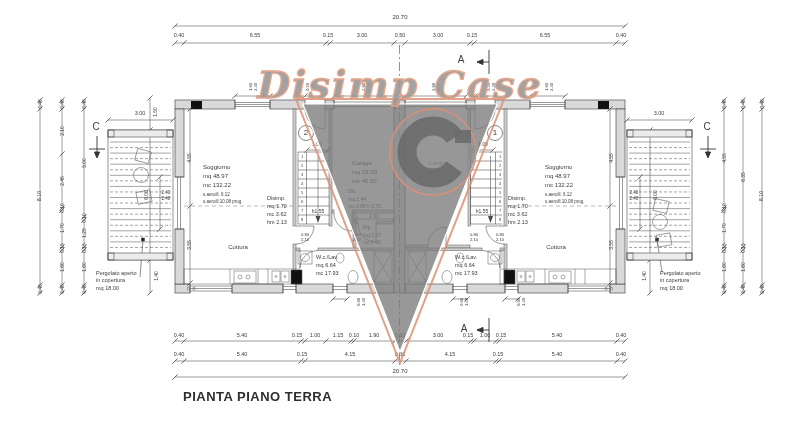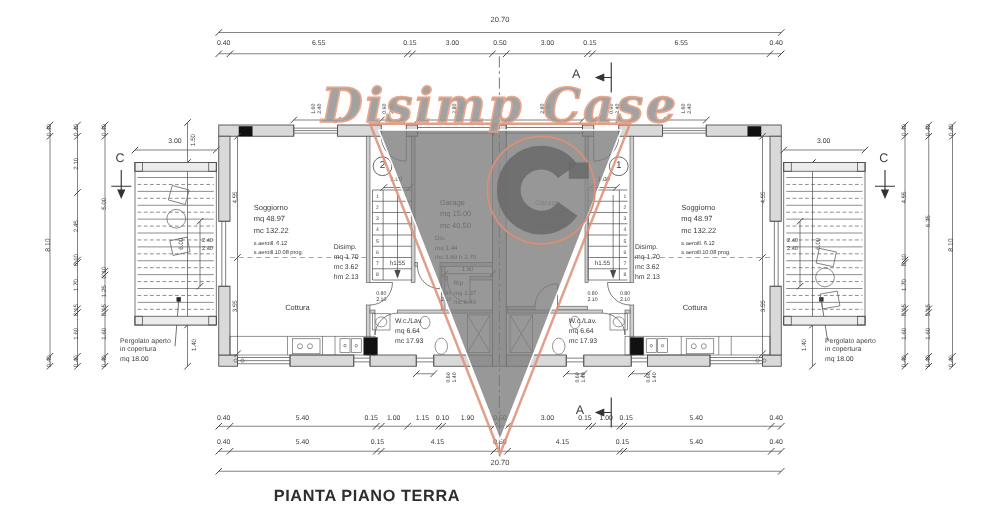--- a/index.html
+++ b/index.html
@@ -4,21 +4,21 @@
 <style>
   html,body{margin:0;padding:0;background:#fff;}
   #canvas{position:relative;width:800px;height:425px;background:#ffffff;overflow:hidden;
           font-family:"Liberation Sans", sans-serif;}
   #plan-svg{position:absolute;left:0;top:0;z-index:1;}
   #labels{position:absolute;left:0;top:0;width:800px;height:425px;z-index:2;}
   .lbl{position:absolute;color:#3c3c3c;white-space:pre-line;text-align:center;
        transform:translate(-50%,-50%);line-height:1.35;}
   .lbl.left{transform:none;text-align:left;}
   #page-title{position:absolute;left:183px;top:389px;z-index:2;font-size:13px;
-       font-weight:bold;color:#2e2e2e;letter-spacing:0.5px;margin-left:36px;}
+       font-weight:bold;color:#2e2e2e;letter-spacing:0.5px;}
   #watermark{position:absolute;left:0;top:0;z-index:3;pointer-events:none;}
   #wm-text{position:absolute;left:400px;top:84px;z-index:4;transform:translate(-50%,-50%);
        font-family:"DejaVu Serif", serif;font-style:italic;font-weight:bold;
        font-size:38px;color:#9b9b9b;-webkit-text-stroke:1.3px #e7a183;
        text-shadow:0 0 1px #e7a183;letter-spacing:2px;opacity:0.93;white-space:nowrap;}
 </style>
 </head>
 <body>
 
 <div id="canvas">

